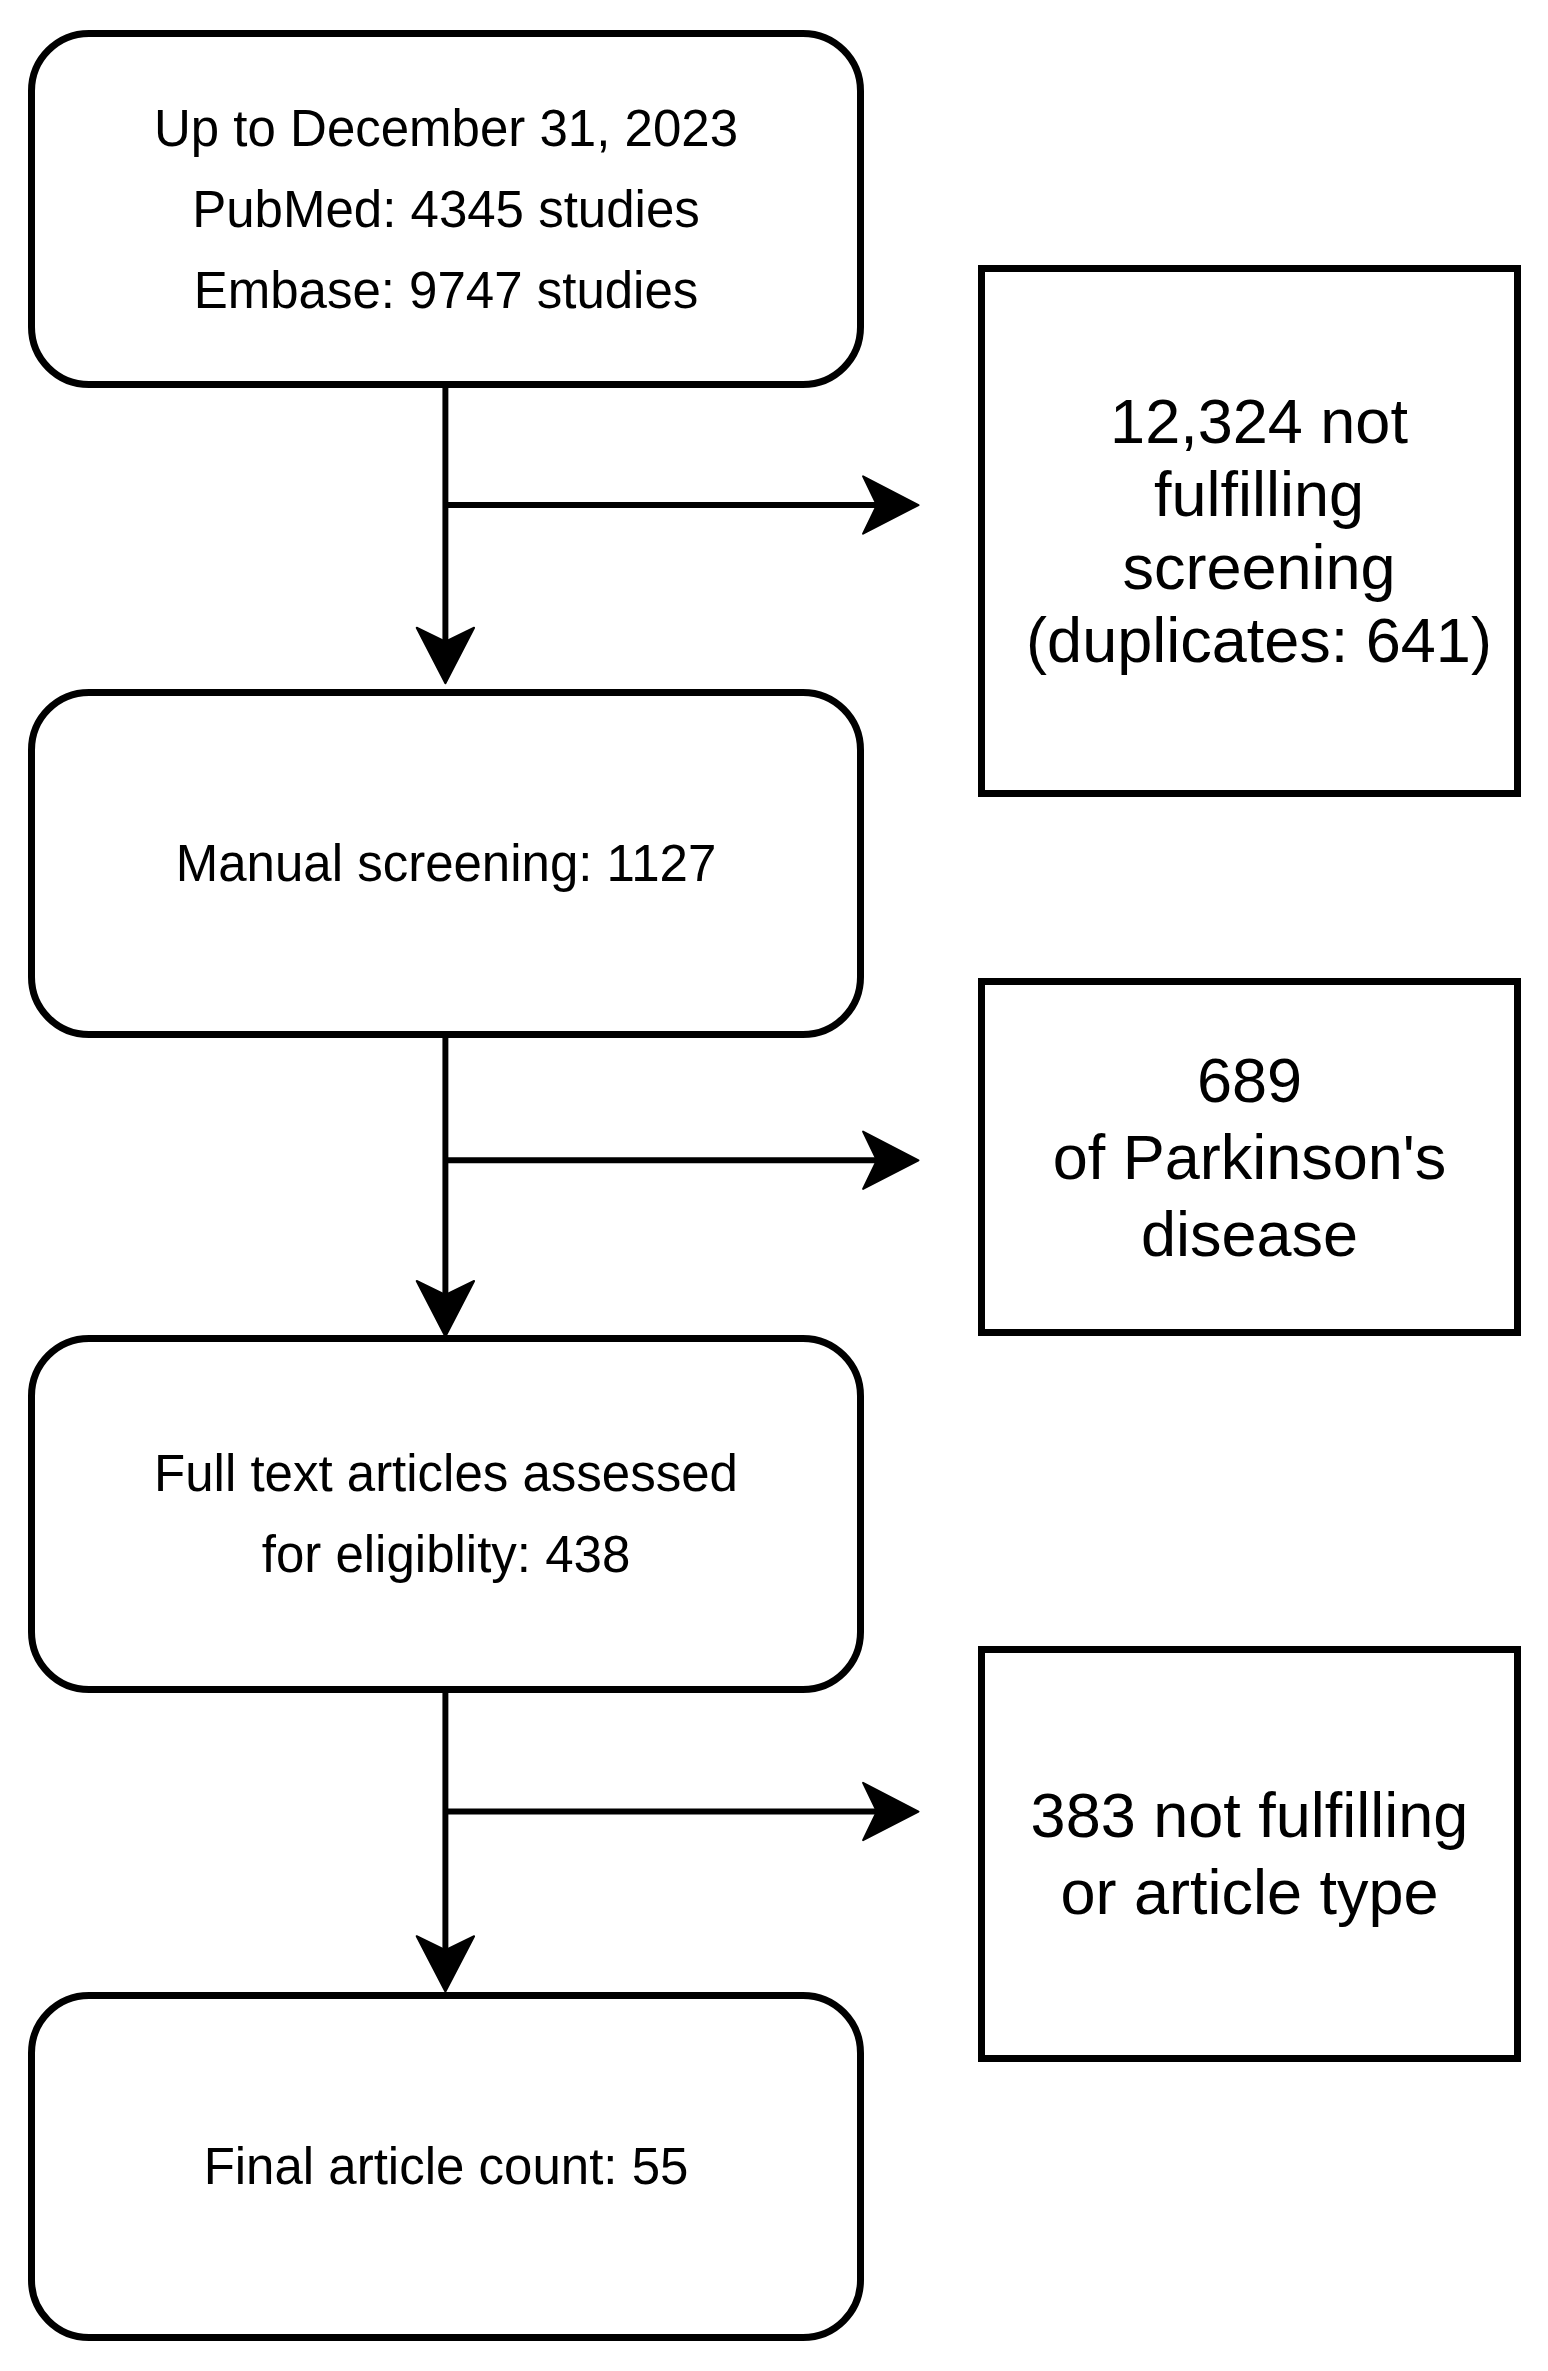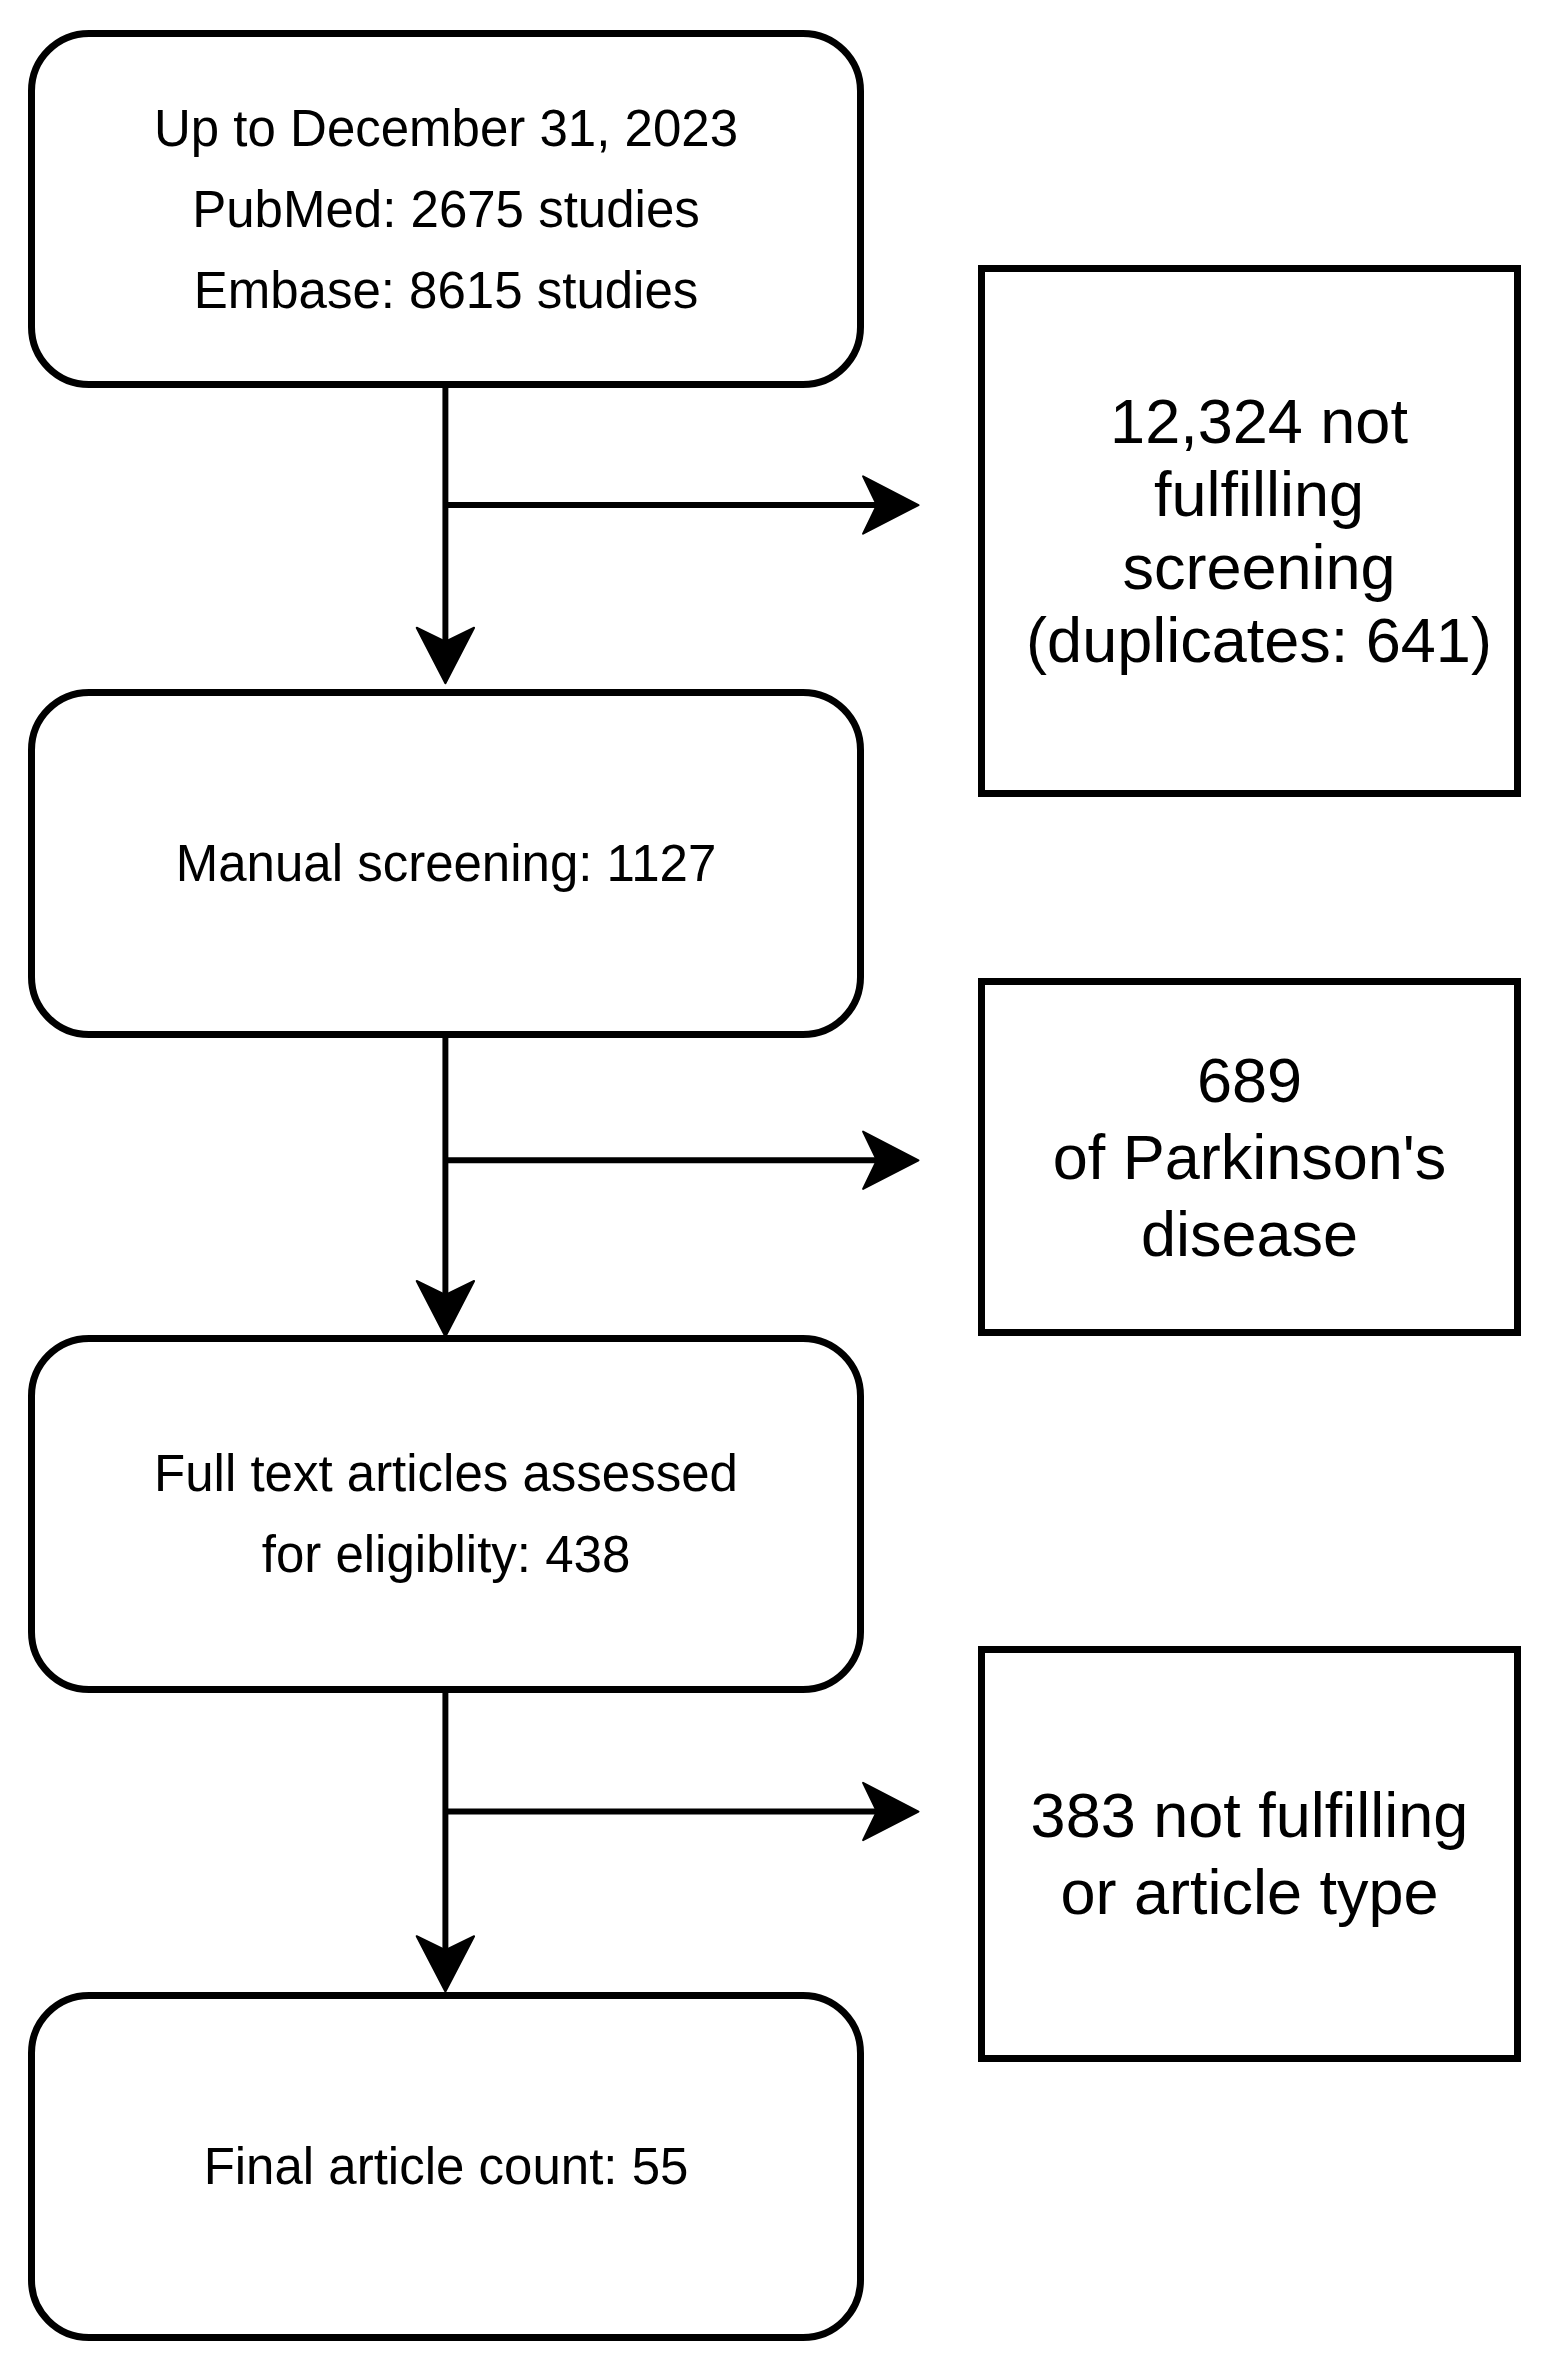--- a/index.html
+++ b/index.html
@@ -91,22 +91,22 @@
       <polygon points="450,2012 421,1956 450,1970 479,1956"></polygon>
     </g>
     <g>
       <line x1="450" y1="1830" x2="887" y2="1830"></line>
       <polygon points="928,1830 872,1801 886,1830 872,1859"></polygon>
     </g>
   </svg>
 
   <div class="box flow-box" style="top:30px; height:358px;">
     <div class="tline">Up to December 31, 2023</div>
-    <div class="tline">PubMed: 2675 studies</div>
-    <div class="tline">Embase: 8615 studies</div>
+    <div class="tline">PubMed: 4345 studies</div>
+    <div class="tline">Embase: 9747 studies</div>
   </div>
 
   <div class="box excl-box tight" style="top:265px; height:532px;padding-left:19px;">
     <div class="tline">12,324 not</div>
     <div class="tline">fulfilling</div>
     <div class="tline">screening</div>
     <div class="tline">(duplicates: 641)</div>
   </div>
 
   <div class="box flow-box" style="top:689px; height:349px;">

